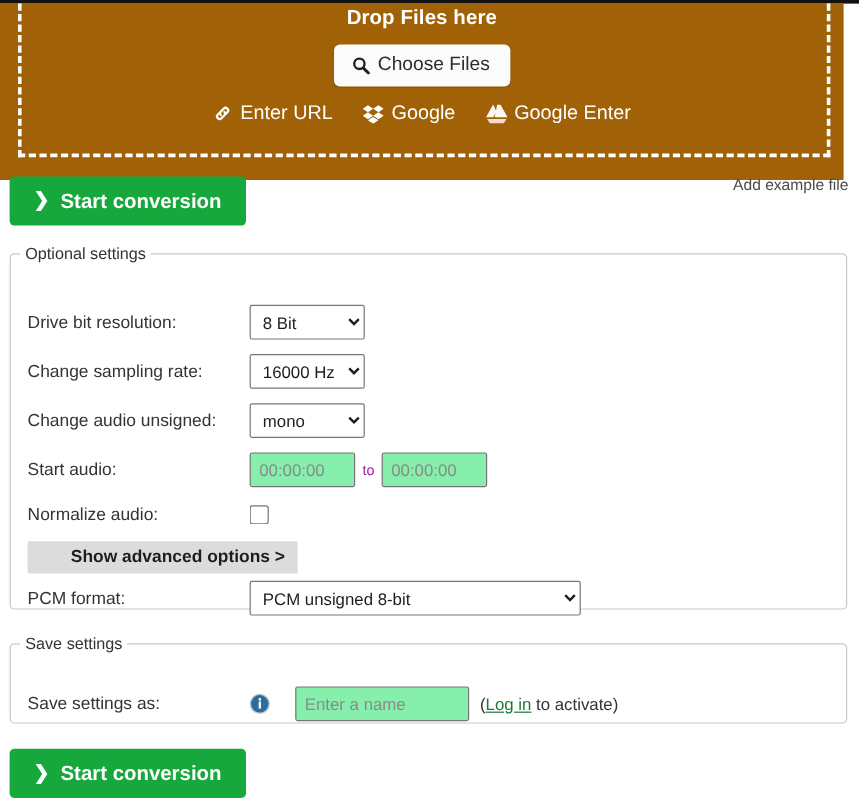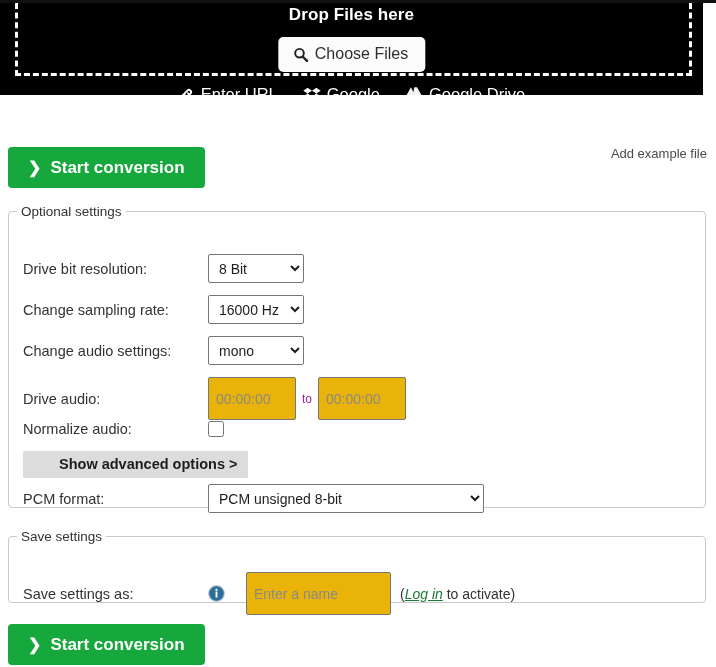--- a/index.html
+++ b/index.html
@@ -15,22 +15,22 @@
   .topstrip {
     position: absolute; left: 0; top: 0;
     width: 716px; height: 3px;
     background: #111111;
   }
 
   
   .dropzone {
     position: absolute;
     left: 0; top: 3px;
-    width: 703px; height: 92px;
-    background: #000000;
+    width: 703px; height: 147px;
+    background: #a16207;
     color: #ffffff;
   }
   .dropzone-dash {
     position: absolute;
     left: 15px; top: 0px;
     right: 11px; bottom: 19px;
     border: 3px dashed #ffffff;
     border-top: none;
   }
   .drop-title {
@@ -160,23 +160,23 @@
     cursor: pointer;
   }
   select.narrow { width: 96px; }
   select.wide { width: 276px; }
 
   input[type=text] {
     font-family: "Liberation Sans", sans-serif;
     font-size: 14px;
     border: 1px solid #767676;
     border-radius: 2px;
-    background: #eab308;
+    background: #86efac;
     padding: 4px 7px;
-    height: 43px;
+    height: 29px;
     color: #1d1d1d;
   }
   input[type=text]::placeholder { color: #8a8a8a; }
   .trim-in { width: 88px; }
   .to-text { font-size: 12px; color: #a21caf; margin: 0 6px; }
 
   input[type=checkbox] {
     width: 16px; height: 16px;
     margin: 0;
     cursor: pointer;
@@ -211,21 +211,20 @@
   .login-note {
     font-size: 14px;
     color: #333333;
     margin-left: 9px;
     white-space: nowrap;
   }
   .login-note a {
     color: #1a7a36;
     text-decoration: underline;
     cursor: pointer;
-    font-style: italic;
   }
 </style>
 </head>
 <body>
 
 <div class="topstrip"></div>
 
 <div class="dropzone">
   <div class="dropzone-dash"></div>
 
@@ -259,21 +258,21 @@
       </span>
       <span>Google</span>
     </a>
     <a class="service-link">
       <span>
         <svg width="18" height="16" viewBox="0 0 24 21" fill="#fff" xmlns="http://www.w3.org/2000/svg">
           <path d="M8 0 0 14h8l3.6-6.3L8 0zM9.6 14h14.4L16 0h-3.6L9.6 14z" fill="#fff" opacity=".95"></path>
           <path d="M1.2 16 4.4 21h15.2l3.2-5H1.2z" fill="#fff" opacity=".8"></path>
         </svg>
       </span>
-      <span>Google Drive</span>
+      <span>Google Enter</span>
     </a>
   </div>
 </div>
 
 <button class="start-btn" id="start-top">
   <span class="chev">❯</span>
   <span>Start conversion</span>
 </button>
 
 <div class="add-example">Add example file</div>
@@ -289,28 +288,28 @@
   </div>
 
   <div class="row" style="top:76px;">
     <span class="label">Change sampling rate:</span>
     <select class="narrow">
       <option>16000 Hz</option>
     </select>
   </div>
 
   <div class="row" style="top:117px;">
-    <span class="label">Change audio settings:</span>
+    <span class="label">Change audio unsigned:</span>
     <select class="narrow">
       <option>mono</option>
     </select>
   </div>
 
   <div class="row" style="top:158px;">
-    <span class="label">Drive audio:</span>
+    <span class="label">Start audio:</span>
     <input type="text" class="trim-in" placeholder="00:00:00" style="">
     <span class="to-text">to</span>
     <input type="text" class="trim-in" placeholder="00:00:00" style="">
   </div>
 
   <div class="row" style="top:202px;">
     <span class="label">Normalize audio:</span>
     <input type="checkbox" style="">
   </div>
 

